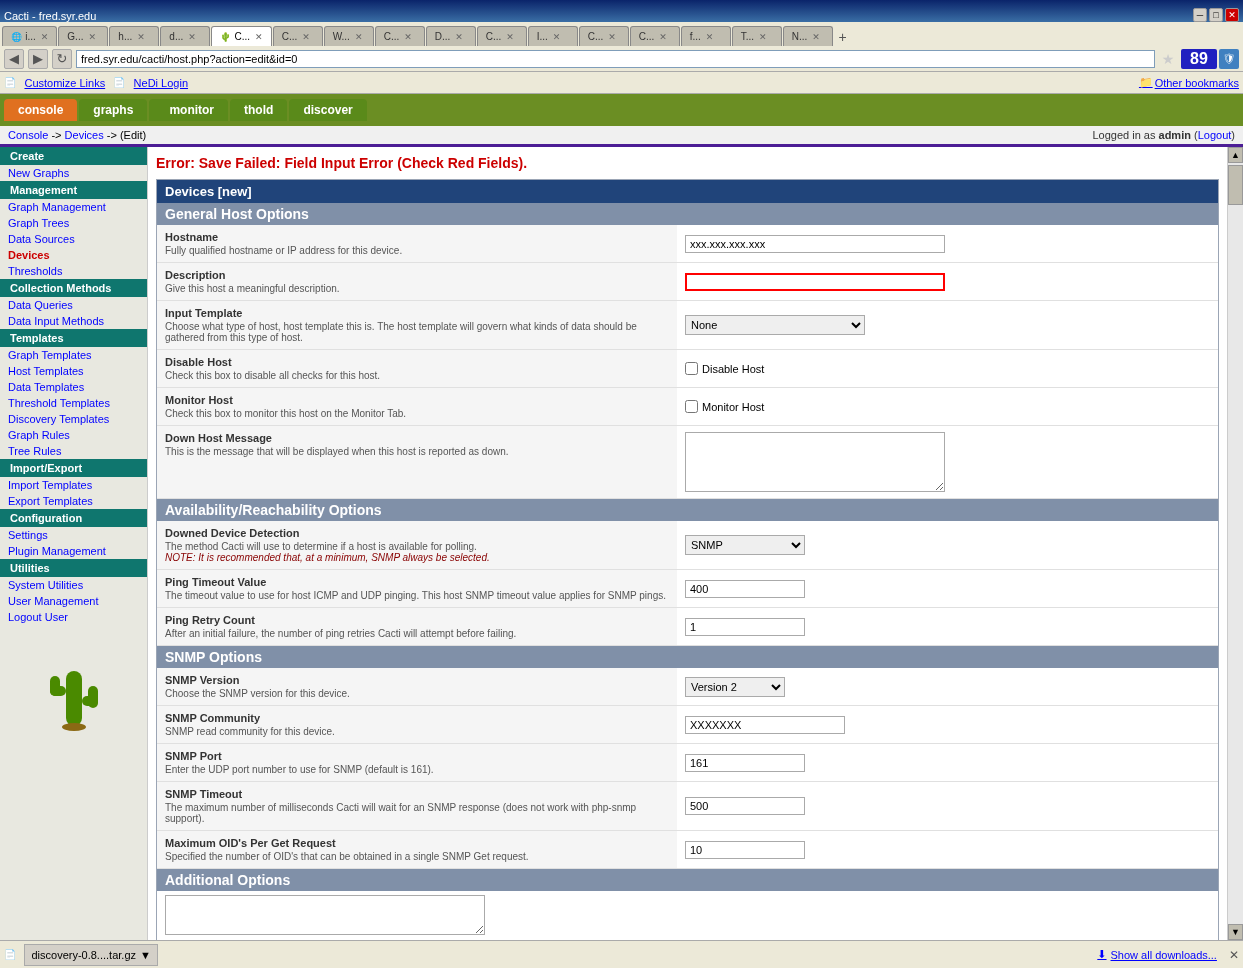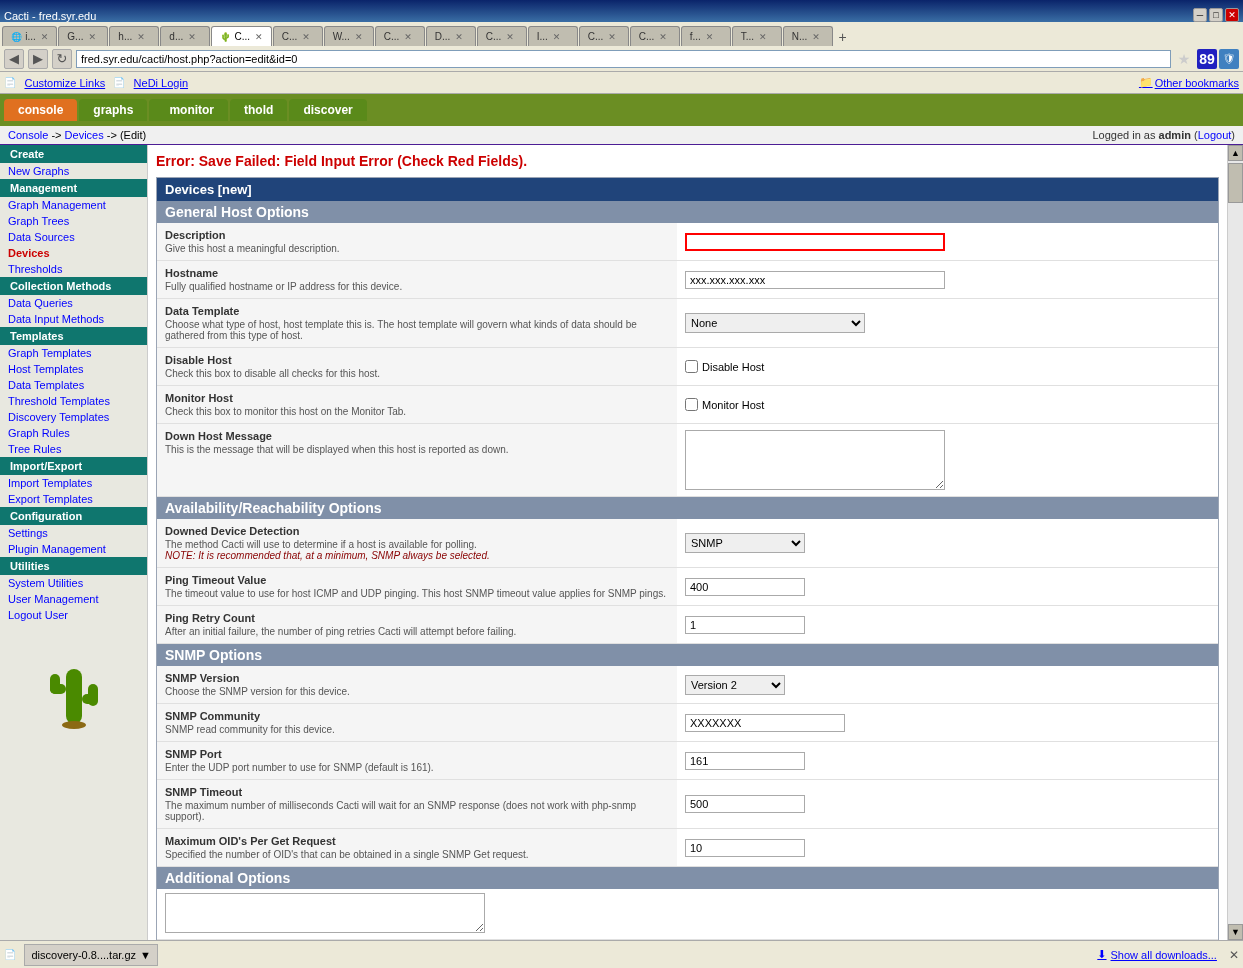--- a/index.html
+++ b/index.html
@@ -31,21 +31,21 @@
 
     
     .page-area { display: flex; flex-direction: column; flex: 1; overflow: hidden; background: white; }
 
     
     .top-nav { background: #6b8e23; height: 32px; display: flex; align-items: center; padding: 2px 4px; gap: 2px; }
     .nav-tab { padding: 4px 14px; font-size: 12px; font-weight: bold; color: white; cursor: pointer; border-radius: 4px 4px 0 0; text-transform: lowercase; border: none; background: transparent; }
     .nav-tab.active-console { background: #e07020; color: white; }
 
     
-    .breadcrumb { background: #f0f0f0; padding: 3px 8px; font-size: 11px; border-bottom: 1px solid #4c1d95; display: flex; justify-content: space-between; }
+    .breadcrumb { background: #f0f0f0; padding: 3px 8px; font-size: 11px; border-bottom: 3px solid #4c1d95; display: flex; justify-content: space-between; }
     .breadcrumb a { color: #00f; text-decoration: none; }
     .login-info { font-size: 11px; color: #333; }
     .login-info a { color: #00f; }
 
     
     .main-layout { display: flex; flex: 1; overflow: hidden; }
 
     
     .sidebar { width: 148px; background: #e8e8e0; border-right: 1px solid #ccc; overflow-y: auto; flex-shrink: 0; }
     .sidebar-section-header { background: #0f766e; color: white; font-weight: bold; font-size: 11px; padding: 3px 10px; }
@@ -166,21 +166,21 @@
     <div class="tab-add">+</div>
   </div>
 
   <div class="address-bar">
     <div class="nav-btn">◀</div>
     <div class="nav-btn">▶</div>
     <div class="nav-btn">↻</div>
     <input class="address-input" type="text" value="fred.syr.edu/cacti/host.php?action=edit&amp;id=0" style="">
     <div class="star-btn">★</div>
     <div style="display:flex;align-items:center;gap:2px;">
-      <div style="width:20px;height:20px;background:#2020c0;border-radius:2px;display:flex;align-items:center;justify-content:center;color:white;font-size:14px;font-weight:bold;">89</div>
+      <div style="width:36px;height:20px;background:#2020c0;border-radius:2px;display:flex;align-items:center;justify-content:center;color:white;font-size:16px;font-weight:bold;">89</div>
       <div style="width:20px;height:20px;background:#4080c0;border-radius:2px;display:flex;align-items:center;justify-content:center;color:white;font-size:10px;">🛡</div>
     </div>
   </div>
 
   <div class="bookmarks-bar">
     <span style="font-size:10px;">📄</span>
     <a class="bookmark-item">Customize Links</a>
     <span style="font-size:10px;">📄</span>
     <a class="bookmark-item">NeDi Login</a>
     <div class="bookmarks-right">
@@ -272,41 +272,41 @@
         <div class="error-msg">Error: Save Failed: Field Input Error (Check Red Fields).</div>
 
         <div class="form-container">
 
           <div class="devices-header">Devices [new]</div>
 
           <div class="subsection-header">General Host Options</div>
 
           <div class="form-row">
             <div class="form-label-cell">
+              <div class="form-field-label">Hostname</div>
+              <div class="form-field-desc">Fully qualified hostname or IP address for this device.</div>
+            </div>
+            <div class="form-field-cell">
+              <input type="text" class="form-input" value="xxx.xxx.xxx.xxx" style="">
+            </div>
+          </div>
+
+          <div class="form-row">
+            <div class="form-label-cell">
               <div class="form-field-label">Description</div>
               <div class="form-field-desc">Give this host a meaningful description.</div>
             </div>
             <div class="form-field-cell">
               <input type="text" class="form-input error-border" value="" style="">
             </div>
           </div>
 
           <div class="form-row">
             <div class="form-label-cell">
-              <div class="form-field-label">Hostname</div>
-              <div class="form-field-desc">Fully qualified hostname or IP address for this device.</div>
-            </div>
-            <div class="form-field-cell">
-              <input type="text" class="form-input" value="xxx.xxx.xxx.xxx" style="">
-            </div>
-          </div>
-
-          <div class="form-row">
-            <div class="form-label-cell">
-              <div class="form-field-label">Data Template</div>
+              <div class="form-field-label">Input Template</div>
               <div class="form-field-desc">Choose what type of host, host template this is. The host template will govern what kinds of data should be gathered from this type of host.</div>
             </div>
             <div class="form-field-cell">
               <select class="form-select" style="width:180px;">
                 <option>None</option>
               </select>
             </div>
           </div>
 
           <div class="form-row">

